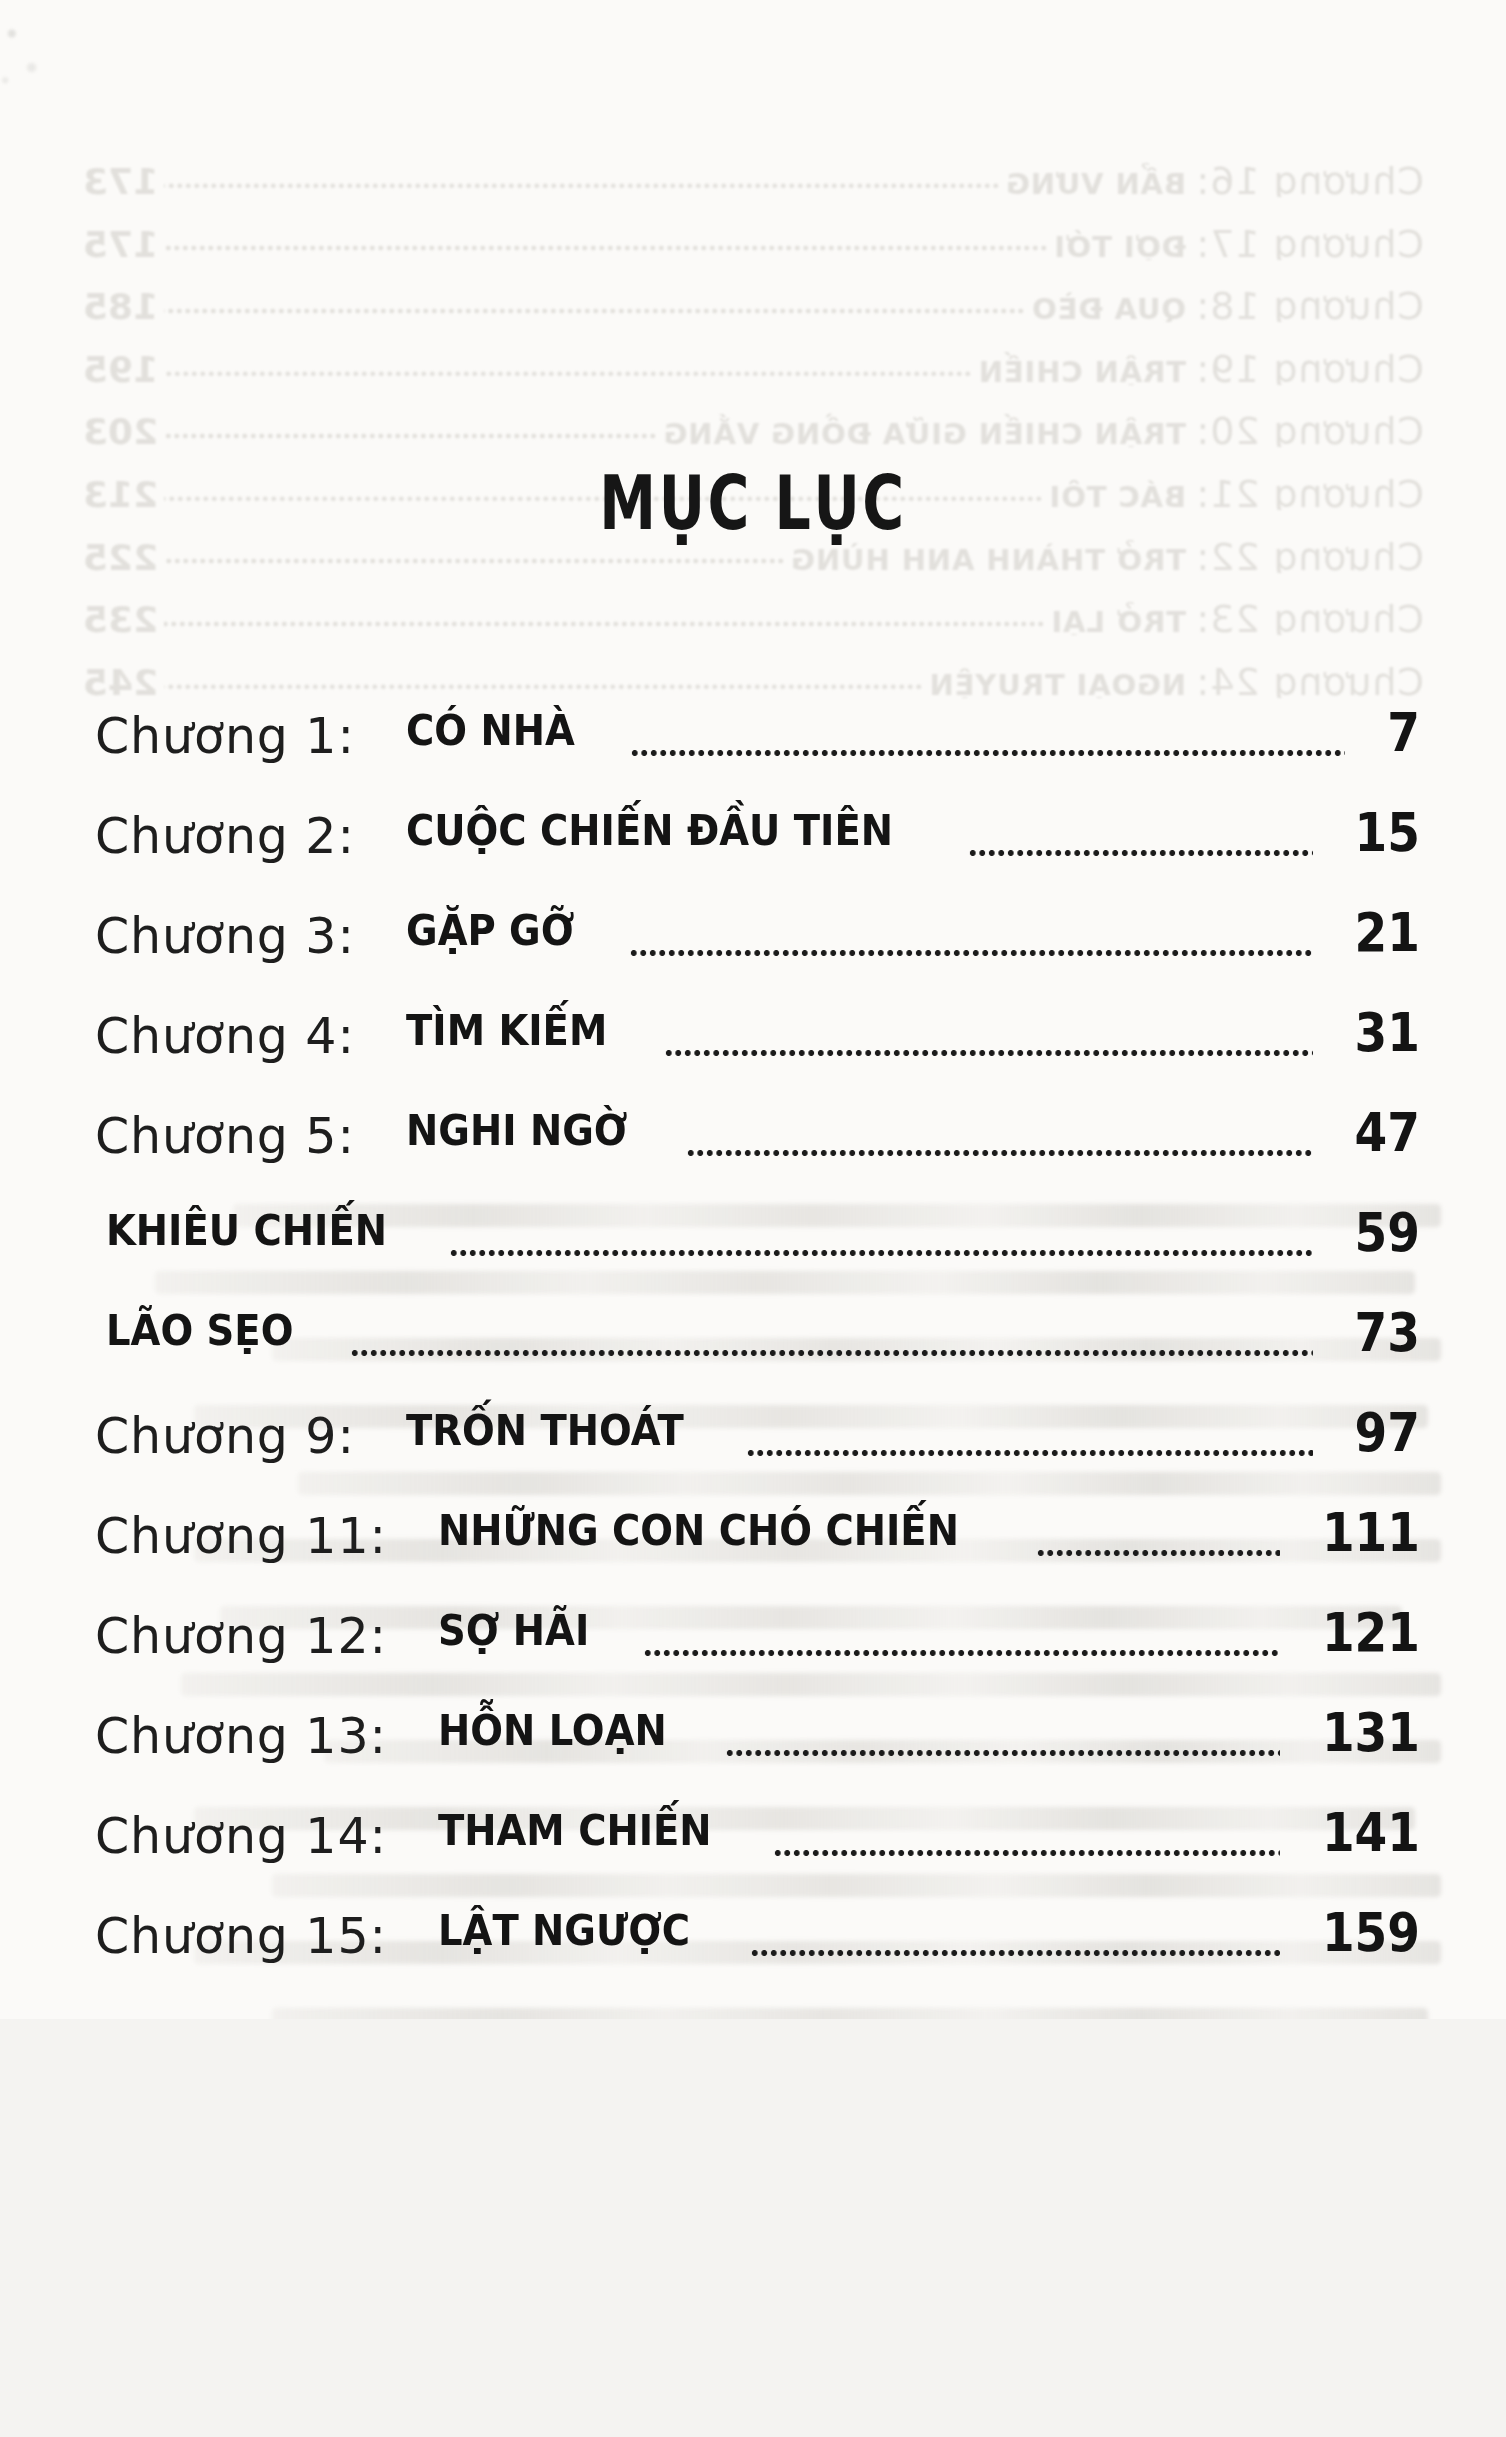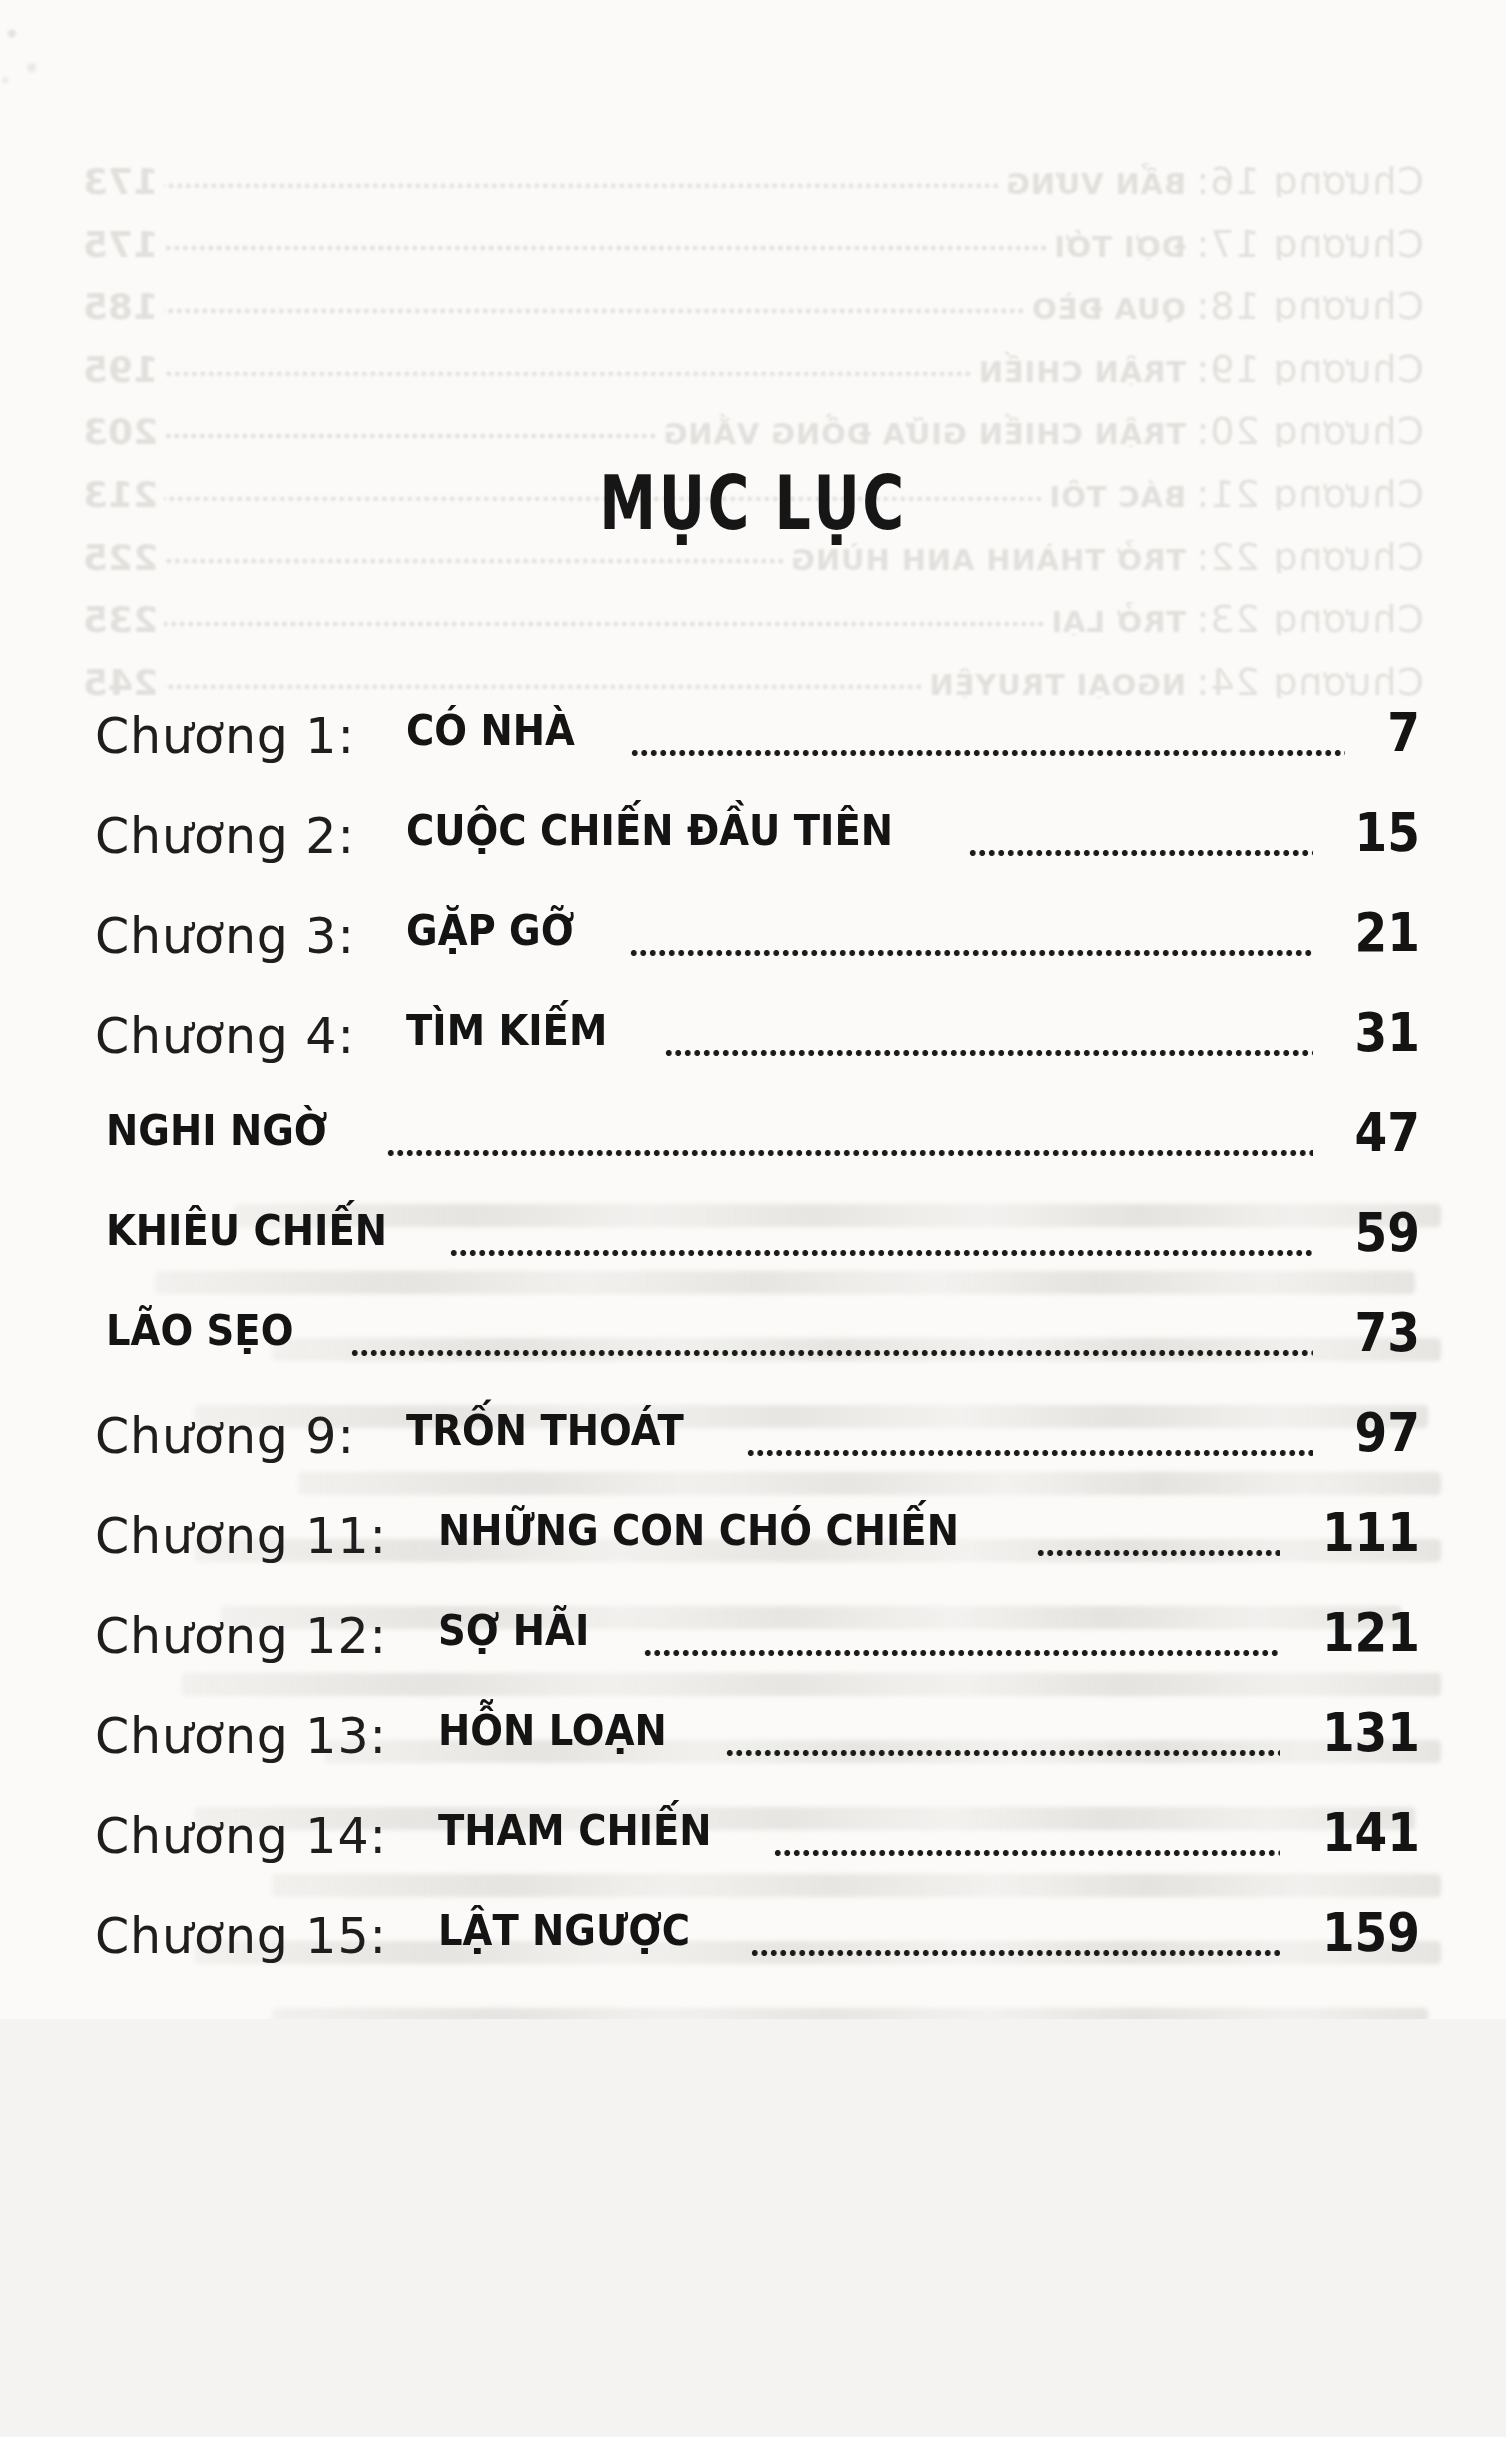--- a/index.html
+++ b/index.html
@@ -239,20 +239,21 @@
   </div>
 
   <div class="toc-row">
     <span class="chuong">Chương 4:</span>
     <span class="ctitle">TÌM KIẾM</span>
     <span class="leader"></span>
     <span class="pnum">31</span>
   </div>
 
   <div class="toc-row">
+    <span class="chuong">Chương 5:</span>
     <span class="ctitle">NGHI NGỜ</span>
     <span class="leader"></span>
     <span class="pnum">47</span>
   </div>
 
   <div class="toc-row">
     <span class="ctitle">KHIÊU CHIẾN</span>
     <span class="leader"></span>
     <span class="pnum">59</span>
   </div>

